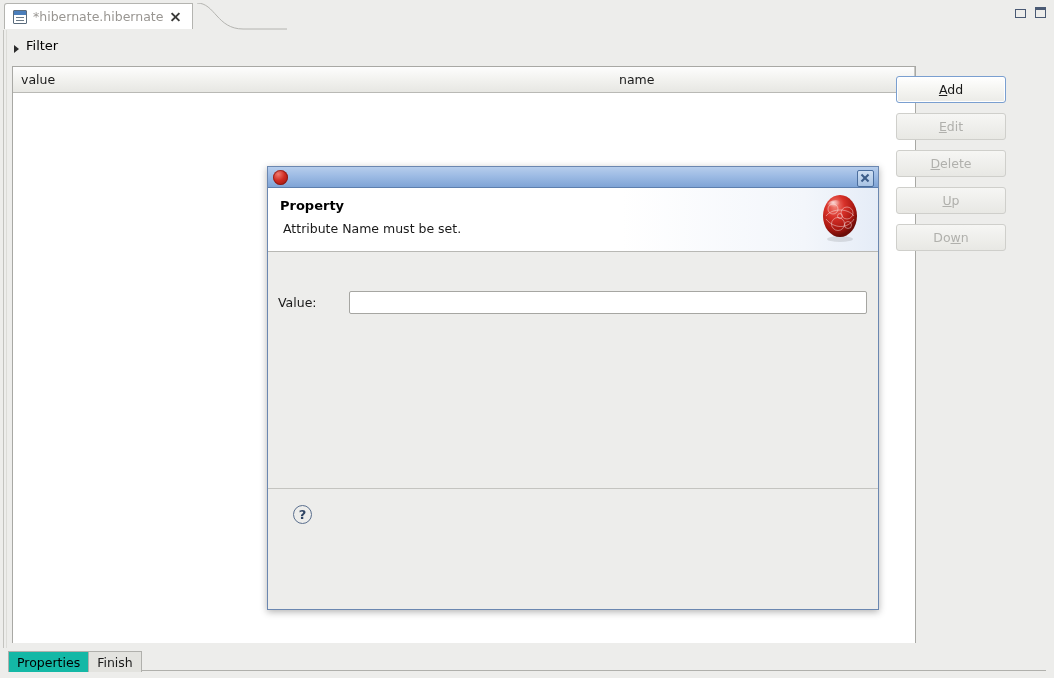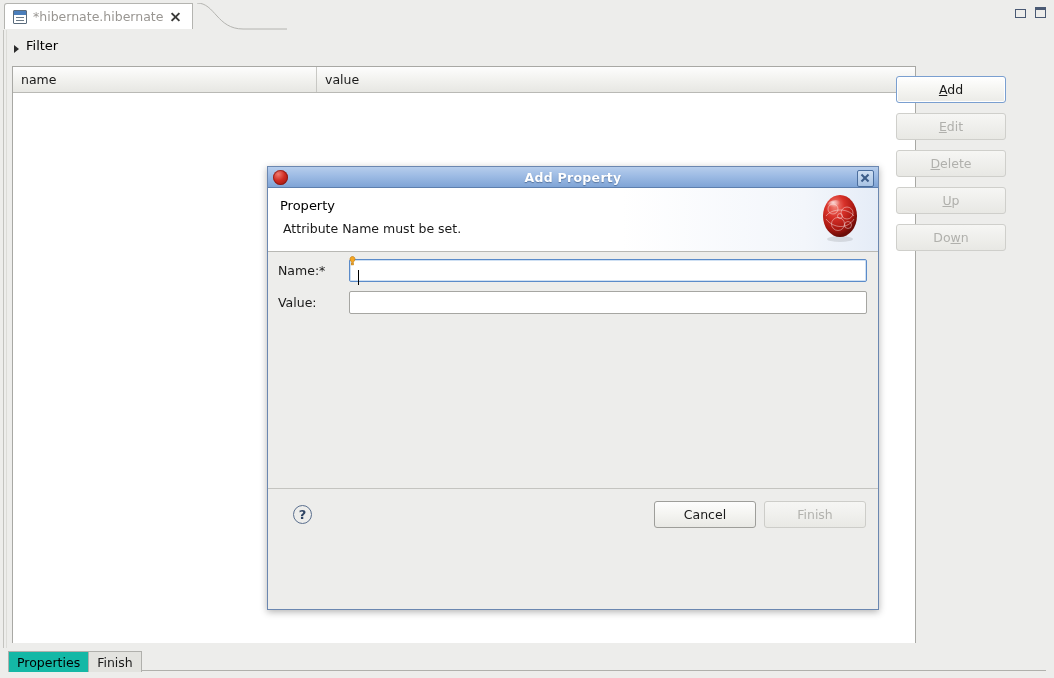--- a/index.html
+++ b/index.html
@@ -321,21 +321,21 @@
     height: 64px;
     background: linear-gradient(to right, #ffffff 0%, #ffffff 58%, #f3f6fb 88%, #e5ecf7 100%);
     border-bottom: 1px solid #b8b8b4;
     position: relative;
     box-sizing: border-box;
   }
   #dialog-header-title {
     position: absolute;
     left: 12px; top: 10px;
     font-size: 13px;
-    font-weight: normal;
+    font-weight: bold;
     color: #000;
   }
   #dialog-header-message {
     position: absolute;
     left: 15px; top: 33px;
     font-size: 12.5px;
     color: #1a1a1a;
   }
   #dialog-header-logo {
     position: absolute;
@@ -473,22 +473,22 @@
   <div id="editor-frame-left"></div>
   <div id="editor-frame-left2"></div>
 
   <div id="filter-row">
     <span class="tri-right"></span>
     <span id="filter-label">Filter</span>
   </div>
 
   <div id="props-table">
     <div id="table-header">
+      <div class="th col-value">value</div>
       <div class="th col-name">name</div>
-      <div class="th col-value">value</div>
     </div>
     <div id="table-body"></div>
   </div>
 
   <div id="side-buttons">
     <div class="side-btn focused">
       <span><span class="mn">A</span>dd</span>
     </div>
     <div class="side-btn disabled">
       <span><span class="mn">E</span>dit</span>
@@ -512,21 +512,20 @@
     <div class="btab">
       <span>Finish</span>
     </div>
   </div>
 </div>
 
 <div id="dialog">
 
   <div id="dialog-titlebar">
     <span id="dialog-titlebar-icon"></span>
-    <span id="dialog-title">Add Property</span>
     <span id="dialog-close"></span>
   </div>
 
   <div id="dialog-header">
     <div id="dialog-header-title">Property</div>
     <div id="dialog-header-message">Attribute Name must be set.</div>
     <div id="dialog-header-logo">
       <svg width="44" height="52" viewBox="0 0 44 52">
         <defs>
           <radialGradient id="hgrad" cx="36%" cy="26%" r="72%">
@@ -551,44 +550,25 @@
           <path d="M8,28 C16,38 30,38 36,28"></path>
         </g>
         <ellipse cx="18" cy="15" rx="9" ry="6" fill="url(#hshine)"></ellipse>
         <ellipse cx="22" cy="48" rx="13" ry="3" fill="#000000" opacity="0.10"></ellipse>
       </svg>
     </div>
   </div>
 
   <div id="dialog-body">
 
-    <div class="form-row" id="row-name">
-      <span class="form-label">Name:*</span>
-      <span id="name-decoration">
-        <svg width="7" height="10" viewBox="0 0 7 10">
-          <path d="M3.5,0.5 C5,0.5 6,1.8 6,3.2 C6,4.6 4.4,5.4 4.4,6.6 L2.6,6.6 C2.6,5.4 1,4.6 1,3.2 C1,1.8 2,0.5 3.5,0.5 Z" fill="#f5a623" stroke="#c07d10" stroke-width="0.7"></path>
-          <rect x="2.4" y="7.3" width="2.2" height="1.6" fill="#f5a623" stroke="#c07d10" stroke-width="0.6"></rect>
-        </svg>
-      </span>
-      <input class="form-input focused" type="text" value="" style="">
-      <span class="caret"></span>
-    </div>
 
     <div class="form-row" id="row-value">
       <span class="form-label">Value:</span>
       <input class="form-input" type="text" value="" style="">
     </div>
 
     <div id="dialog-footer">
       <div id="help-icon">
         <span>?</span>
       </div>
-      <div id="footer-buttons">
-        <div class="dlg-btn">
-          <span>Cancel</span>
-        </div>
-        <div class="dlg-btn disabled">
-          <span>Finish</span>
-        </div>
-      </div>
     </div>
   </div>
 </div>
 
 </body></html>

